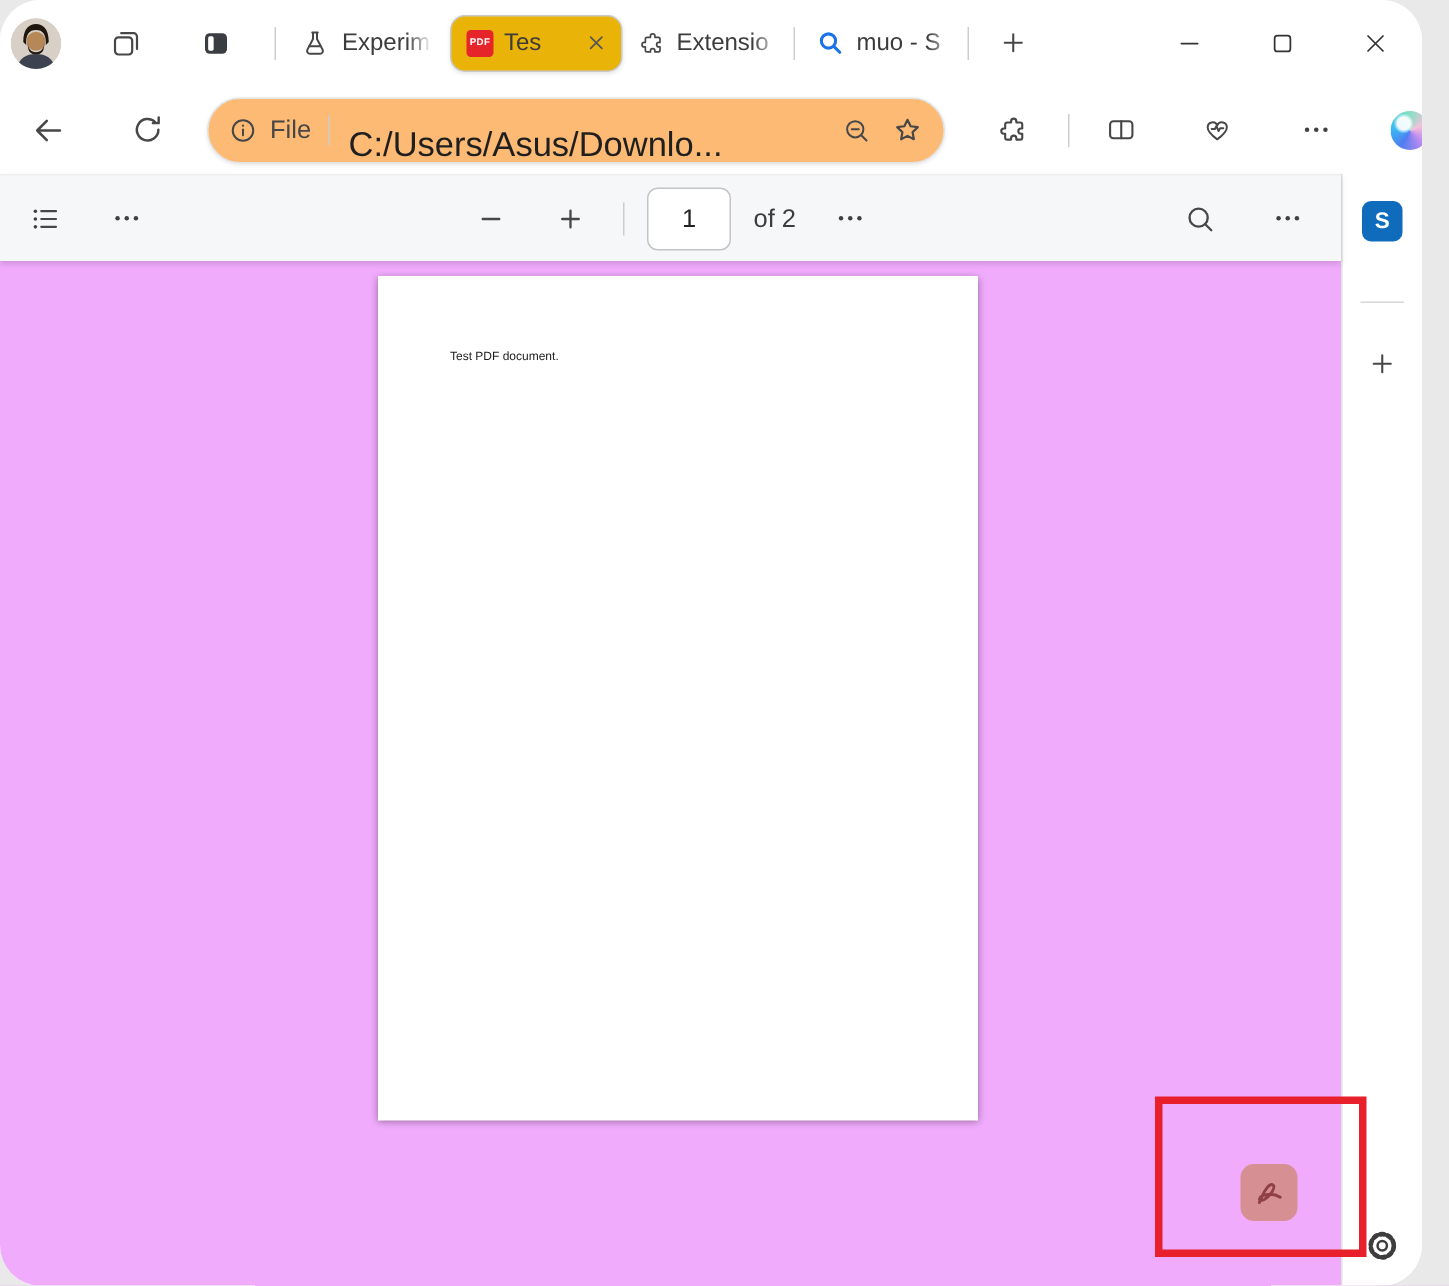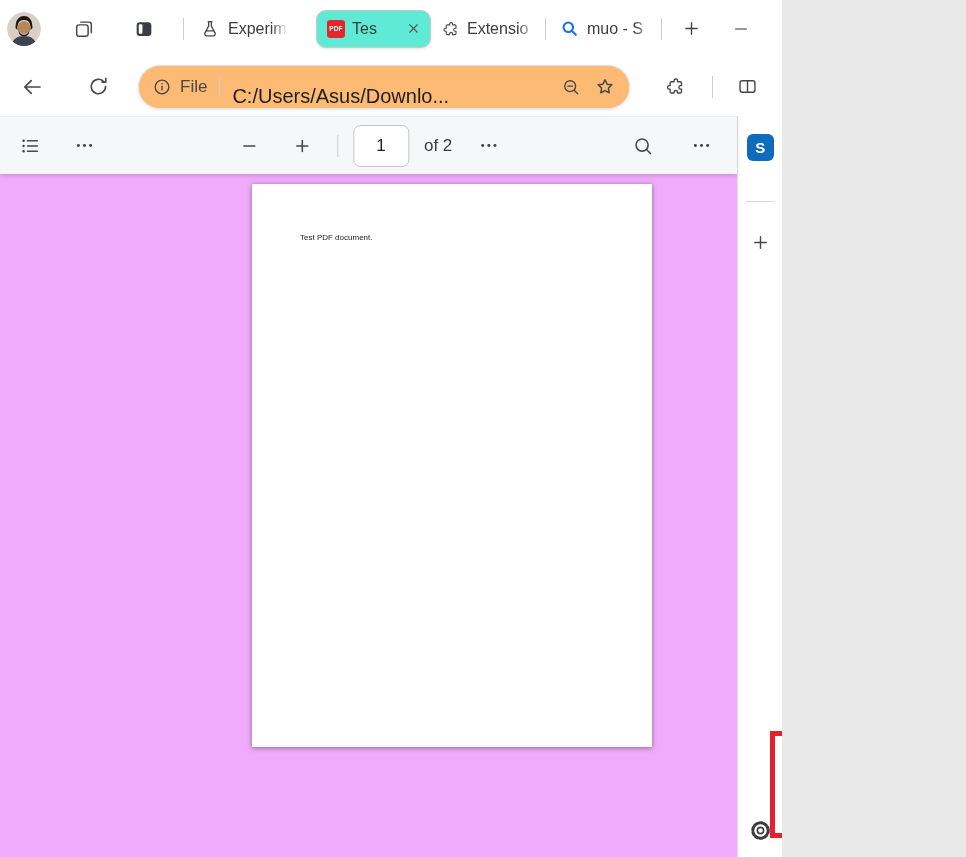--- a/index.html
+++ b/index.html
@@ -1,42 +1,42 @@
 <!DOCTYPE html>
 <html><head>
 <meta charset="utf-8">
 <style>
   *{margin:0;padding:0;box-sizing:border-box;}
   html,body{background:#e9e9e9;}
   body{font-family:"Liberation Sans",sans-serif;}
   button{background:none;border:none;padding:0;font:inherit;cursor:pointer;}
-  .browser{width:782px;height:857px;background:#fff;position:relative;overflow:hidden;}
+  .browser{width:948px;height:857px;background:#fff;position:relative;overflow:hidden;border-radius:27px;}
   svg.ic{display:block;stroke:#474747;fill:none;stroke-width:1.6;stroke-linecap:round;stroke-linejoin:round;}
   .icon-btn{display:flex;align-items:center;justify-content:center;border-radius:8px;flex:none;}
   .b38{width:38px;height:38px;}
   .b40{width:40px;height:40px;}
   .vsep{width:1px;height:22px;background:#cdcdcd;flex:none;}
 
   
   .tabbar{height:57px;display:flex;align-items:center;padding-left:7px;background:#fff;}
   .avatar{width:34px;height:34px;border-radius:50%;overflow:hidden;flex:none;}
   .tab{display:flex;align-items:center;height:40px;flex:none;padding:0 8px;}
   .tab-label{font-size:16px;color:#3c3c3c;}
   .fade{white-space:nowrap;overflow:hidden;-webkit-mask-image:linear-gradient(90deg,#000 72%,transparent);mask-image:linear-gradient(90deg,#000 72%,transparent);}
-  .tab-active{border:1px solid #c9c9c9;border-radius:10px;background:#5eead4;box-shadow:0 1px 3px rgba(0,0,0,.10);padding:0 4px 0 10px;display:flex;align-items:center;height:38px;flex:none;margin-left:20px;}
+  .tab-active{border:1px solid #c9c9c9;border-radius:10px;background:#eab308;box-shadow:0 1px 3px rgba(0,0,0,.10);padding:0 4px 0 10px;display:flex;align-items:center;height:38px;flex:none;margin-left:4px;}
   .pdf-fav{width:18px;height:18px;border-radius:3px;background:#e5252a;color:#fff;font-size:6.5px;font-weight:bold;display:flex;align-items:center;justify-content:center;flex:none;letter-spacing:.2px;}
   .tab-close{width:26px;height:26px;border-radius:6px;display:flex;align-items:center;justify-content:center;flex:none;margin-left:2px;}
   .winbtn{width:62px;height:44px;display:flex;align-items:center;justify-content:center;flex:none;}
 
   
   .navbar{height:59px;display:flex;align-items:center;padding:0 10px;background:#fff;}
   .addr{height:44px;border-radius:22px;border:1px solid #e3e3e3;box-shadow:0 1px 3px rgba(0,0,0,.10);background:#fdba74;display:flex;align-items:center;padding:0 13px;width:492px;flex:none;margin-left:20px;}
   .addr-text{font-size:17px;color:#474747;margin:0 2px 0 8px;}
   .addr .vsep{height:20px;margin:0 12px 0 10px;}
-  .url{font-size:20px;color:#1f1f1f;flex:1;white-space:nowrap;overflow:hidden;margin-top:19px;}
+  .url{font-size:23px;color:#1f1f1f;flex:1;white-space:nowrap;overflow:hidden;margin-top:19px;}
   .copilot{width:26px;height:26px;border-radius:50%;flex:none;margin-left:30px;margin-right:4px;background:radial-gradient(circle at 34% 32%,rgba(255,255,255,.92) 0 17%,rgba(255,255,255,0) 27%),conic-gradient(from 210deg,#4f7df0,#37bdf2,#7fe0c3,#f6c1d9,#b98af2,#4f7df0);}
 
   
   .main{display:flex;height:741px;}
   .content{width:911px;display:flex;flex-direction:column;}
   .pdf-toolbar{height:58px;background:#f6f7f8;border-top:1px solid #ededed;box-shadow:0 2px 4px rgba(0,0,0,.14);display:flex;align-items:center;padding:0 10px;position:relative;z-index:2;}
   .center-group{position:absolute;left:50%;transform:translateX(-50%);display:flex;align-items:center;}
   .right-group{margin-left:auto;display:flex;align-items:center;margin-right:6px;}
   .page-input{width:56px;height:42px;border:1px solid #c4c4c4;border-radius:7px;background:#fff;text-align:center;font-size:17px;color:#222;font-family:inherit;margin-left:15px;}
   .of-label{font-size:17px;color:#3c3c3c;margin-left:15px;}

